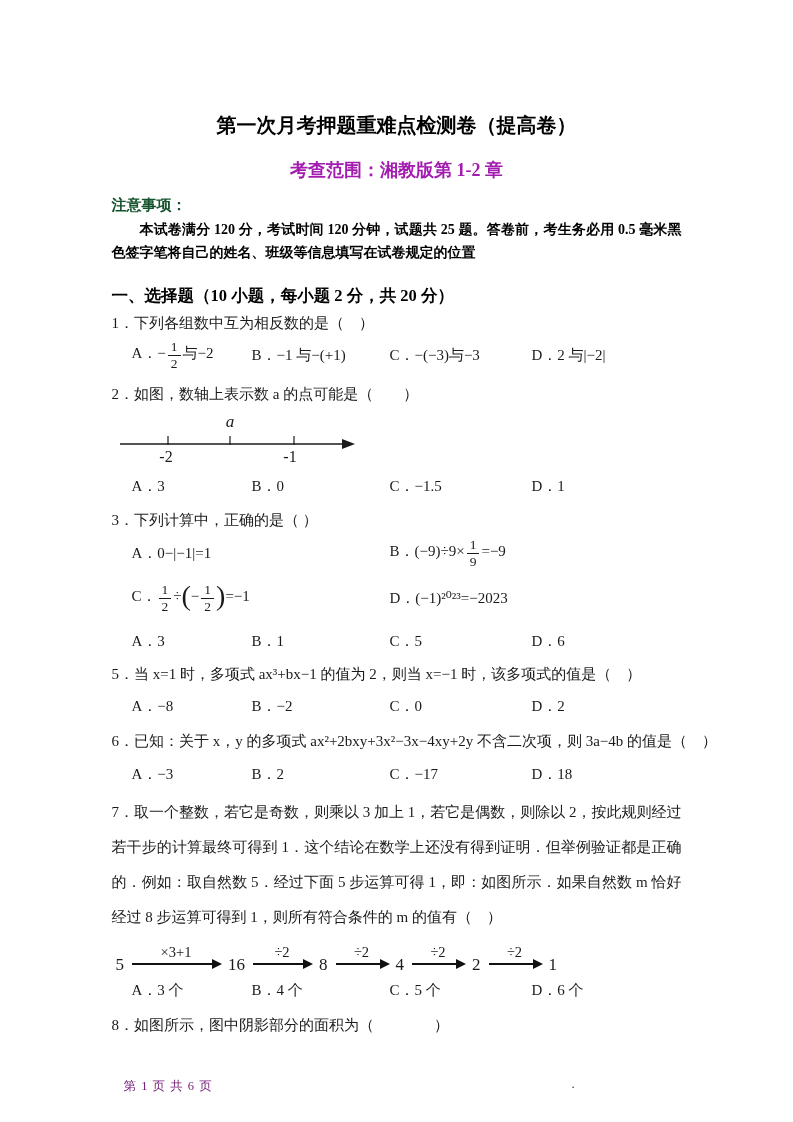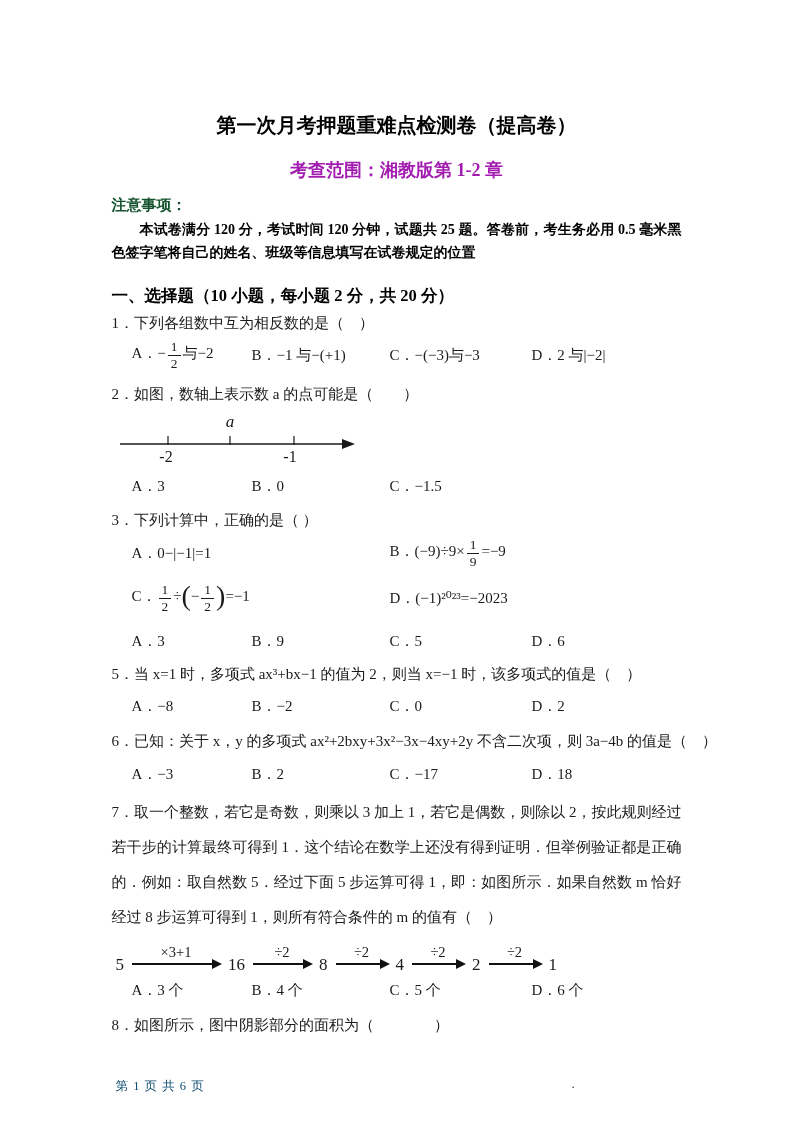--- a/index.html
+++ b/index.html
@@ -128,24 +128,24 @@
   .flow-op {
     position: absolute;
     left: 0; right: 0;
     bottom: 4px;
     text-align: center;
     font-size: 14.5px;
     white-space: nowrap;
   }
   .footer {
     position: absolute;
-    left: 72px;
+    left: 80px;
     top: 1062px;
     font-size: 12.5px;
-    color: #0c4a6e;
+    color: #701a75;
     letter-spacing: 1px;
   }
   .footer-dot {
     position: absolute;
     left: 528px;
     top: 1060px;
     font-size: 13px;
     color: #333;
   }
 </style>
@@ -184,20 +184,21 @@
       <line class="tick" x1="116" y1="27" x2="116" y2="36"></line>
       <line class="tick" x1="180" y1="27" x2="180" y2="36"></line>
       <text class="pt-label" x="116" y="18" text-anchor="middle">a</text>
       <text x="52" y="53" text-anchor="middle">-2</text>
       <text x="176" y="53" text-anchor="middle">-1</text>
     </svg>
     <div class="opts4" style="margin-top:8px;height:22px;">
       <span class="opt">A．3</span>
       <span class="opt">B．0</span>
       <span class="opt">C．−1.5</span>
+      <span class="opt">D．1</span>
     </div>
   </div>
 
   <div style="margin-top:12px;">
     <p class="stem">3．下列计算中，正确的是（ ）</p>
     <div class="opts2" style="height:44px;">
       <span class="opt">A．0−|−1|=1</span>
       <span class="opt"><span>B．</span><span>(−9)÷9×</span><span class="frac">
             <span class="fn">1</span>
             <span class="fd">9</span>
@@ -211,21 +212,21 @@
             <span class="fn">1</span>
             <span class="fd">2</span>
           </span><span class="bigp">)</span><span>=−1</span></span>
       <span class="opt">D．(−1)²⁰²³=−2023</span>
     </div>
   </div>
 
   <div style="margin-top:6px;">
     <div class="opts4" style="margin-top:9px;height:22px;">
       <span class="opt">A．3</span>
-      <span class="opt">B．9</span>
+      <span class="opt">B．1</span>
       <span class="opt">C．5</span>
       <span class="opt">D．6</span>
     </div>
   </div>
 
   <div style="margin-top:11px;">
     <p class="stem">5．当 x=1 时，多项式 ax³+bx−1 的值为 2，则当 x=−1 时，该多项式的值是（　）</p>
     <div class="opts4" style="margin-top:10px;height:22px;">
       <span class="opt">A．−8</span>
       <span class="opt">B．−2</span>

